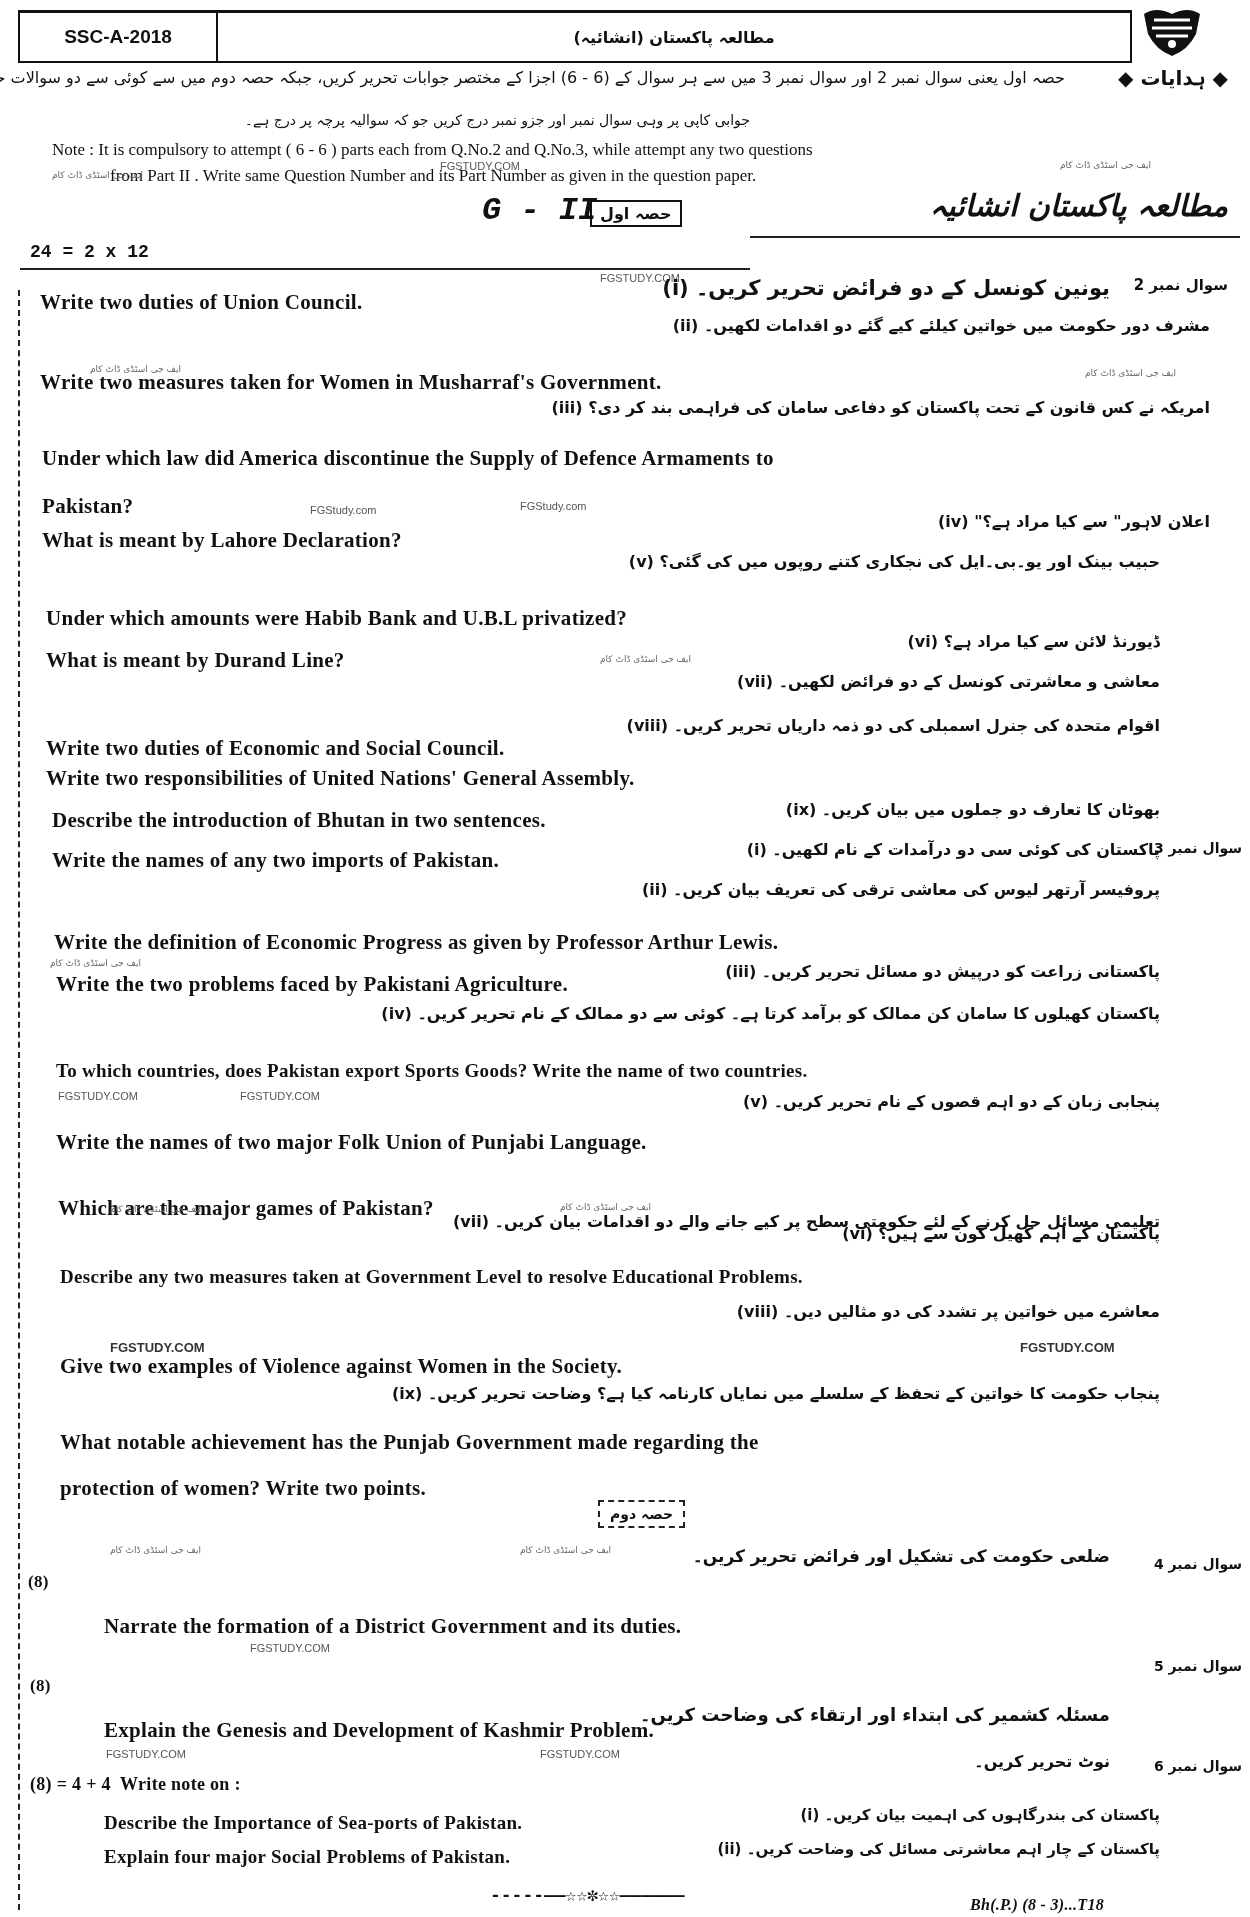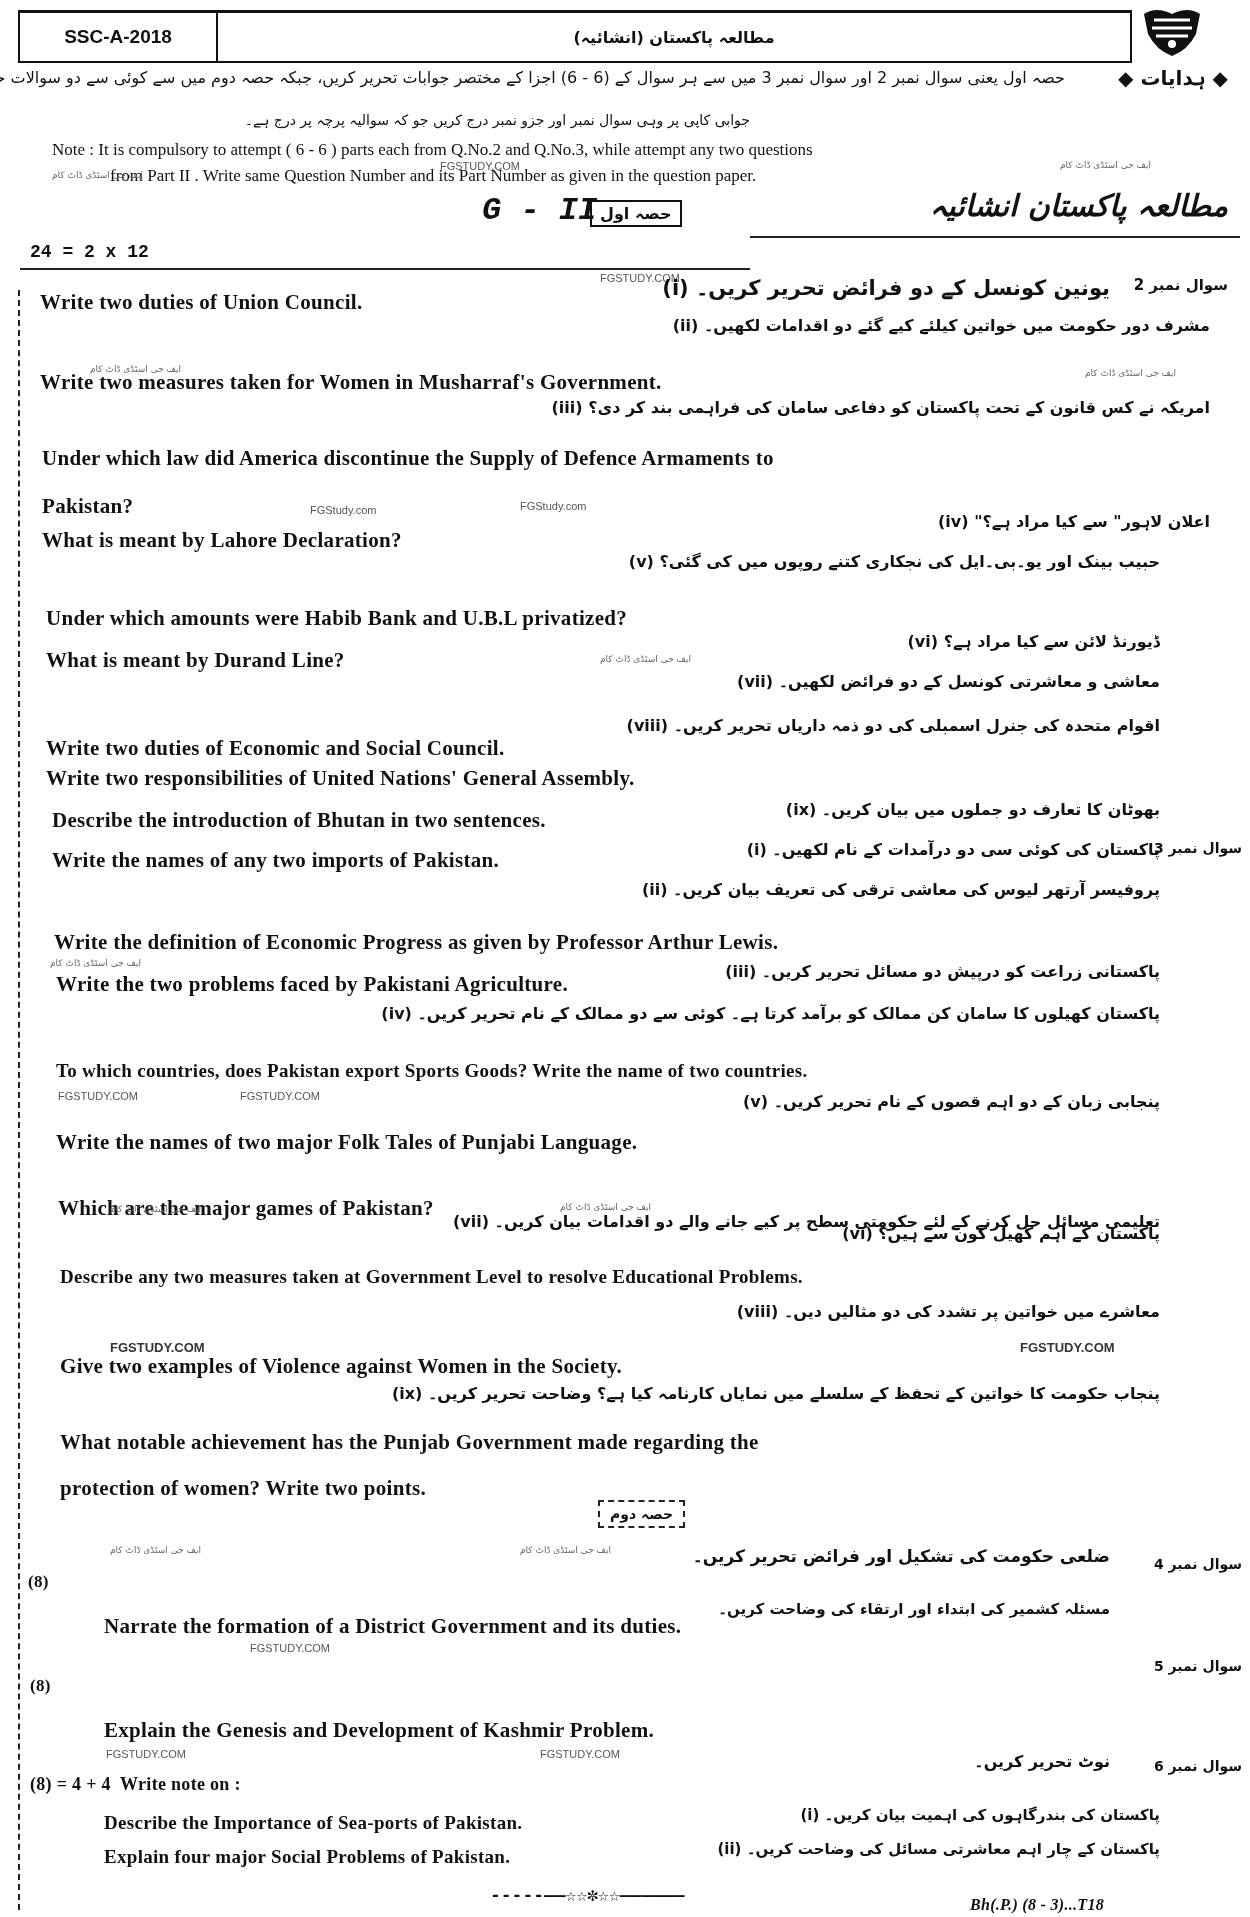--- a/index.html
+++ b/index.html
@@ -109,21 +109,21 @@
 <div class="abs ur" style="right:90px; top:962px; font-size:16px;"><span>(iii)</span> <span>پاکستانی زراعت کو درپیش دو مسائل تحریر کریں۔</span></div>
 <div class="abs wm-ur" style="left:50px; top:958px;">ایف جی اسٹڈی ڈاٹ کام</div>
 <div class="abs en qline" style="left:56px; top:972px;">Write the two problems faced by Pakistani Agriculture.</div>
 
 <div class="abs ur" style="right:90px; top:1004px; font-size:16px;"><span>(iv)</span> <span>پاکستان کھیلوں کا سامان کن ممالک کو برآمد کرتا ہے۔ کوئی سے دو ممالک کے نام تحریر کریں۔</span></div>
 <div class="abs en" style="left:56px; top:1060px; font-size:19px;">To which countries, does Pakistan export Sports Goods? Write the name of two countries.</div>
 <div class="abs wm" style="left:58px; top:1090px;">FGSTUDY.COM</div>
 <div class="abs wm" style="left:240px; top:1090px;">FGSTUDY.COM</div>
 
 <div class="abs ur" style="right:90px; top:1092px; font-size:16px;"><span>(v)</span> <span>پنجابی زبان کے دو اہم قصوں کے نام تحریر کریں۔</span></div>
-<div class="abs en qline" style="left:56px; top:1130px;">Write the names of two major Folk Tales of Punjabi Language.</div>
+<div class="abs en qline" style="left:56px; top:1130px;">Write the names of two major Folk Union of Punjabi Language.</div>
 
 <div class="abs ur" style="right:90px; top:1224px; font-size:16px;"><span>(vi)</span> <span>پاکستان کے اہم کھیل کون سے ہیں؟</span></div>
 <div class="abs en qline" style="left:58px; top:1172px;margin-top:24px;">Which are the major games of Pakistan?</div>
 <div class="abs wm-ur" style="left:110px; top:1204px;">ایف جی اسٹڈی ڈاٹ کام</div>
 <div class="abs wm-ur" style="left:560px; top:1202px;">ایف جی اسٹڈی ڈاٹ کام</div>
 
 <div class="abs ur" style="right:90px; top:1212px; font-size:16px;"><span>(vii)</span> <span>تعلیمی مسائل حل کرنے کے لئے حکومتی سطح پر کیے جانے والے دو اقدامات بیان کریں۔</span></div>
 <div class="abs en" style="left:60px; top:1266px; font-size:19px;">Describe any two measures taken at Government Level to resolve Educational Problems.</div>
 
 <div class="abs ur" style="right:90px; top:1302px; font-size:16px;text-align:center;"><span>(viii)</span> <span>معاشرے میں خواتین پر تشدد کی دو مثالیں دیں۔</span></div>
@@ -139,21 +139,21 @@
 <div class="abs wm-ur" style="left:110px; top:1545px;">ایف جی اسٹڈی ڈاٹ کام</div>
 <div class="abs wm-ur" style="left:520px; top:1545px;">ایف جی اسٹڈی ڈاٹ کام</div>
 
 <div class="abs ur" style="right:8px; top:1556px; font-size:14px;">سوال نمبر 4</div>
 <div class="abs ur" style="right:140px; top:1546px; font-size:17px;">ضلعی حکومت کی تشکیل اور فرائض تحریر کریں۔</div>
 <div class="abs en" style="left:28px; top:1572px; font-size:17px;">(8)</div>
 <div class="abs en qline" style="left:104px; top:1614px;">Narrate the formation of a District Government and its duties.</div>
 <div class="abs wm" style="left:250px; top:1642px;">FGSTUDY.COM</div>
 
 <div class="abs ur" style="right:8px; top:1658px; font-size:14px;">سوال نمبر 5</div>
-<div class="abs ur" style="right:140px; top:1600px; font-size:15px;">مسئلہ کشمیر کی ابتداء اور ارتقاء کی وضاحت کریں۔</div>
+<div class="abs ur" style="right:140px; top:1704px; font-size:18px;">مسئلہ کشمیر کی ابتداء اور ارتقاء کی وضاحت کریں۔</div>
 <div class="abs en" style="left:30px; top:1676px; font-size:17px;">(8)</div>
 <div class="abs en qline" style="left:104px; top:1718px;">Explain the Genesis and Development of Kashmir Problem.</div>
 <div class="abs wm" style="left:106px; top:1748px;">FGSTUDY.COM</div>
 <div class="abs wm" style="left:540px; top:1748px;">FGSTUDY.COM</div>
 
 <div class="abs ur" style="right:8px; top:1758px; font-size:14px;">سوال نمبر 6</div>
 <div class="abs ur" style="right:140px; top:1752px; font-size:16px;">نوٹ تحریر کریں۔</div>
 <div class="abs en" style="left:30px; top:1774px; font-size:18px;">
   <span>(8) = 4 + 4</span>&nbsp;
   <span>Write note on :</span>

